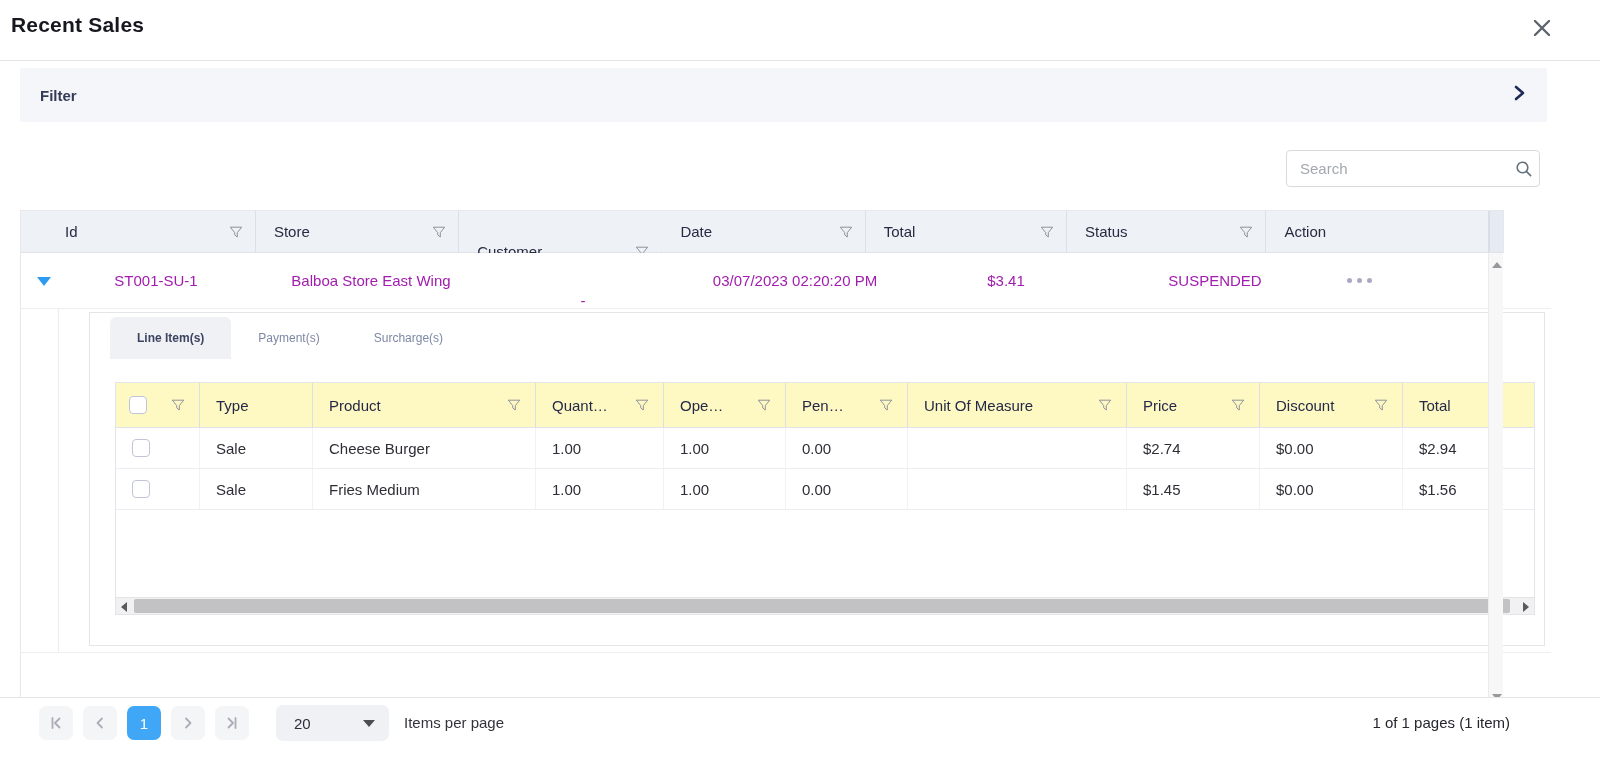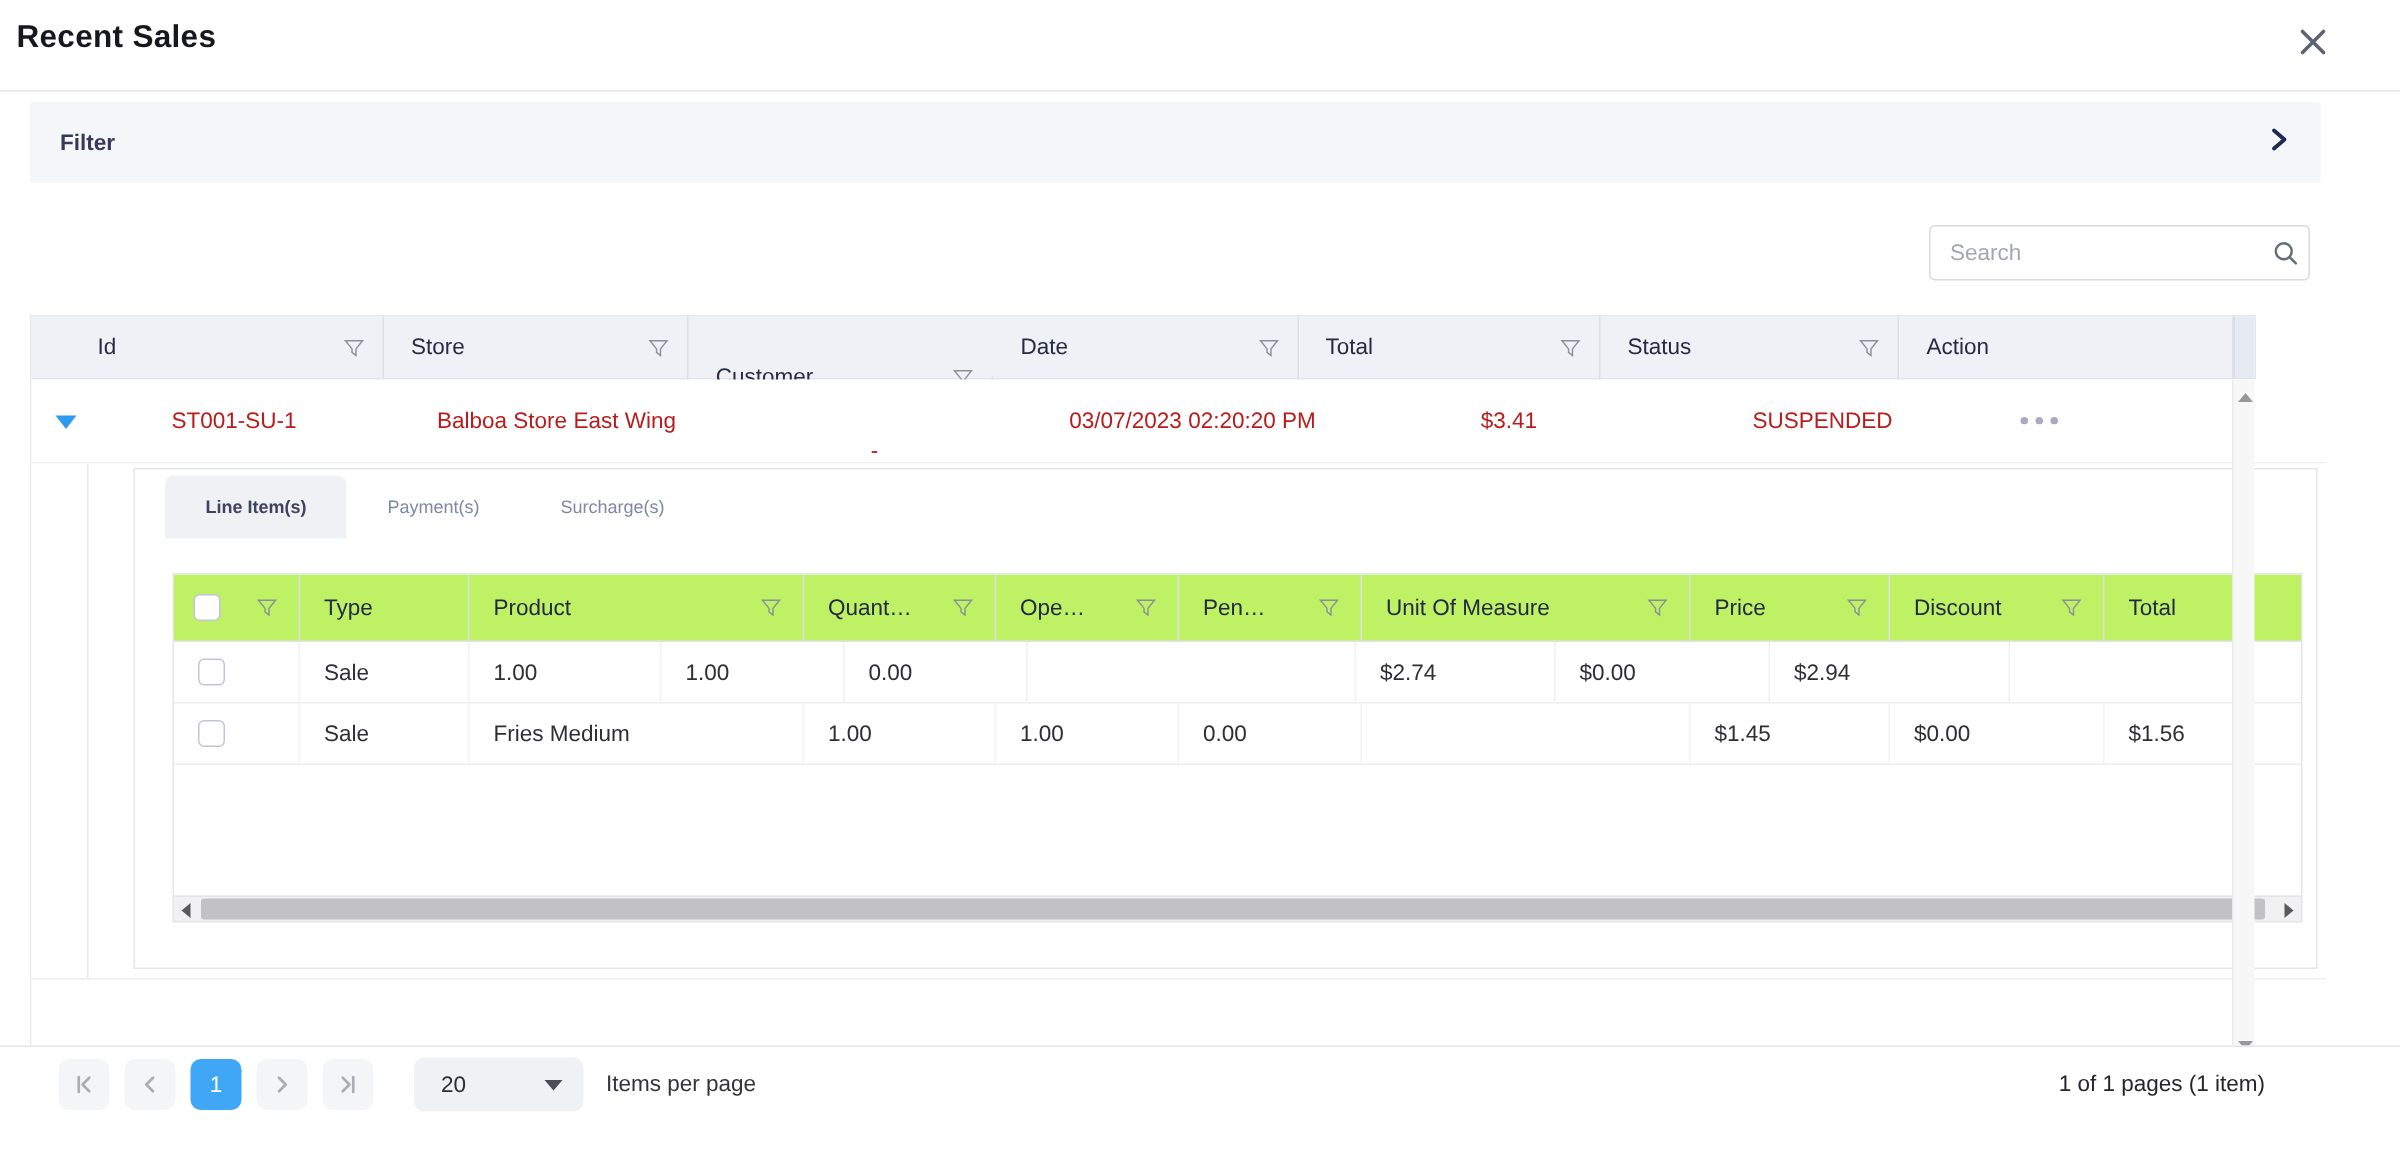--- a/index.html
+++ b/index.html
@@ -26,21 +26,21 @@
   .ogrid { position:absolute; left:20px; top:210px; width:1484px; height:499px; border:1px solid #e5e7eb; border-bottom:none; background:#fff;text-align:center; }
   .ohead { display:flex; height:42px; background:#eef1f5; border-bottom:1px solid #dfe2e7; }
   .ohead .hcell { display:flex; align-items:center; justify-content:space-between; padding:0 12px 0 18px; font-size:15px; font-weight:500; color:#262b41; border-right:1px solid #dcdfe5; }
   .ohead .hcell:last-of-type { border-right:none; }
   .hcell.c-id { width:244px; padding-left:44px; }
   .c-store { width:212px; } .c-customer { width:212px;margin-top:40px; } .c-date { width:212px; }
   .c-total { width:210px; } .c-status { width:208px; } .c-action { width:232px; }
   .corner { width:15px; background:#e6eaf3; border-left:1px solid #d8dce3; }
 
   .obody { position:absolute; left:0; top:42px; width:1530px; bottom:0; background:#fff; }
-  .orow { display:flex; height:56px; align-items:center; border-bottom:1px solid #eceef0; font-size:15px; color:#b91c1c; }
+  .orow { display:flex; height:56px; align-items:center; border-bottom:1px solid #eceef0; font-size:15px; color:#a21caf; }
   .orow .cell { padding:0 18px; white-space:nowrap; overflow:hidden; }
   .cell.c-id { width:244px; position:relative; padding-left:44px; }
   .expander { position:absolute; left:16px; top:50%; margin-top:-4px; width:0; height:0; border-left:7px solid transparent; border-right:7px solid transparent; border-top:9px solid #2e9bf3; cursor:pointer; }
   .action-dots { display:flex; gap:5px; align-items:center; cursor:pointer; padding-left:10px; }
   .action-dots i { width:5px; height:5px; border-radius:50%; background:#a9a9c2; }
 
   
   .vscroll { position:absolute; right:0; top:42px; bottom:0; width:15px; background:#f7f7f8; border-left:1px solid #ebebee; }
   .vscroll .up, .vscroll .down { position:absolute; left:3px; width:0; height:0; border-left:5px solid transparent; border-right:5px solid transparent; }
   .vscroll .up { top:9px; border-bottom:6px solid #98989c; }
@@ -49,21 +49,21 @@
   
   .detail-area { position:relative; height:344px; border-bottom:1px solid #eceef0; background:#fff; }
   .hier-border { position:absolute; left:37px; top:0; bottom:0; width:1px; background:#ececef; }
   .detail-panel { position:absolute; left:68px; top:3px; width:1456px; height:334px; border:1px solid #e4e5e9; background:#fff; }
 
   .tabstrip { position:absolute; left:20px; top:4px; display:flex; }
   .tab { height:42px; display:flex; align-items:center; padding:0 27px; font-size:12px; color:#7e88a5; cursor:pointer; }
   .tab.active { background:#f0f1f4; border-radius:6px 6px 0 0; color:#3d4461; font-weight:700; }
 
   .igrid { position:absolute; left:25px; top:69px; width:1420px; height:233px; border:1px solid #e2e5e9; overflow:hidden; background:#fff; }
-  .ihead { display:flex; height:45px; width:1447px; background:#bef264; border-bottom:1px solid #dfe2e7; }
+  .ihead { display:flex; height:45px; width:1447px; background:#fef9c3; border-bottom:1px solid #dfe2e7; }
   .ihead .hcell { display:flex; align-items:center; justify-content:space-between; padding:0 14px 0 16px; font-size:15px; font-weight:500; color:#242947; border-right:1px solid #dcdfe5; white-space:nowrap; overflow:hidden; }
   .irow { display:flex; height:41px; width:1447px; align-items:center; border-bottom:1px solid #ededf1; font-size:15px; color:#2e2e36; }
   .irow .cell { padding:0 16px; border-right:1px solid #f2f2f5; height:100%; display:flex; align-items:center; white-space:nowrap; overflow:hidden; }
   .ic-sel { width:84px; } .ic-type { width:113px; } .ic-product { width:223px; }
   .ic-qty { width:128px; } .ic-ope { width:122px; } .ic-pen { width:122px; }
   .ic-uom { width:219px; } .ic-price { width:133px; } .ic-disc { width:143px; } .ic-tot { width:160px; }
   .ihead .ic-sel { justify-content:space-between; padding:0 14px 0 13px; }
   .checkbox { width:18px; height:18px; border:1px solid #c2c5d8; border-radius:4px; background:#fff; display:inline-block; cursor:pointer; }
 
   
@@ -250,20 +250,21 @@
                     <path d="M1.5 2.5h13l-5 6.2v5l-3-2.4v-2.6z" stroke="#8a9099" stroke-width="1.1"></path>
                   </svg>
               </div>
             </div>
 
             <div class="irow">
               <div class="cell ic-sel">
                   <span class="checkbox"></span>
                 </div>
               <div class="cell ic-type">Sale</div>
+              <div class="cell ic-product">Cheese Burger</div>
               <div class="cell ic-qty">1.00</div>
               <div class="cell ic-ope">1.00</div>
               <div class="cell ic-pen">0.00</div>
               <div class="cell ic-uom"></div>
               <div class="cell ic-price">$2.74</div>
               <div class="cell ic-disc">$0.00</div>
               <div class="cell ic-tot">$2.94</div>
             </div>
 
             <div class="irow">

